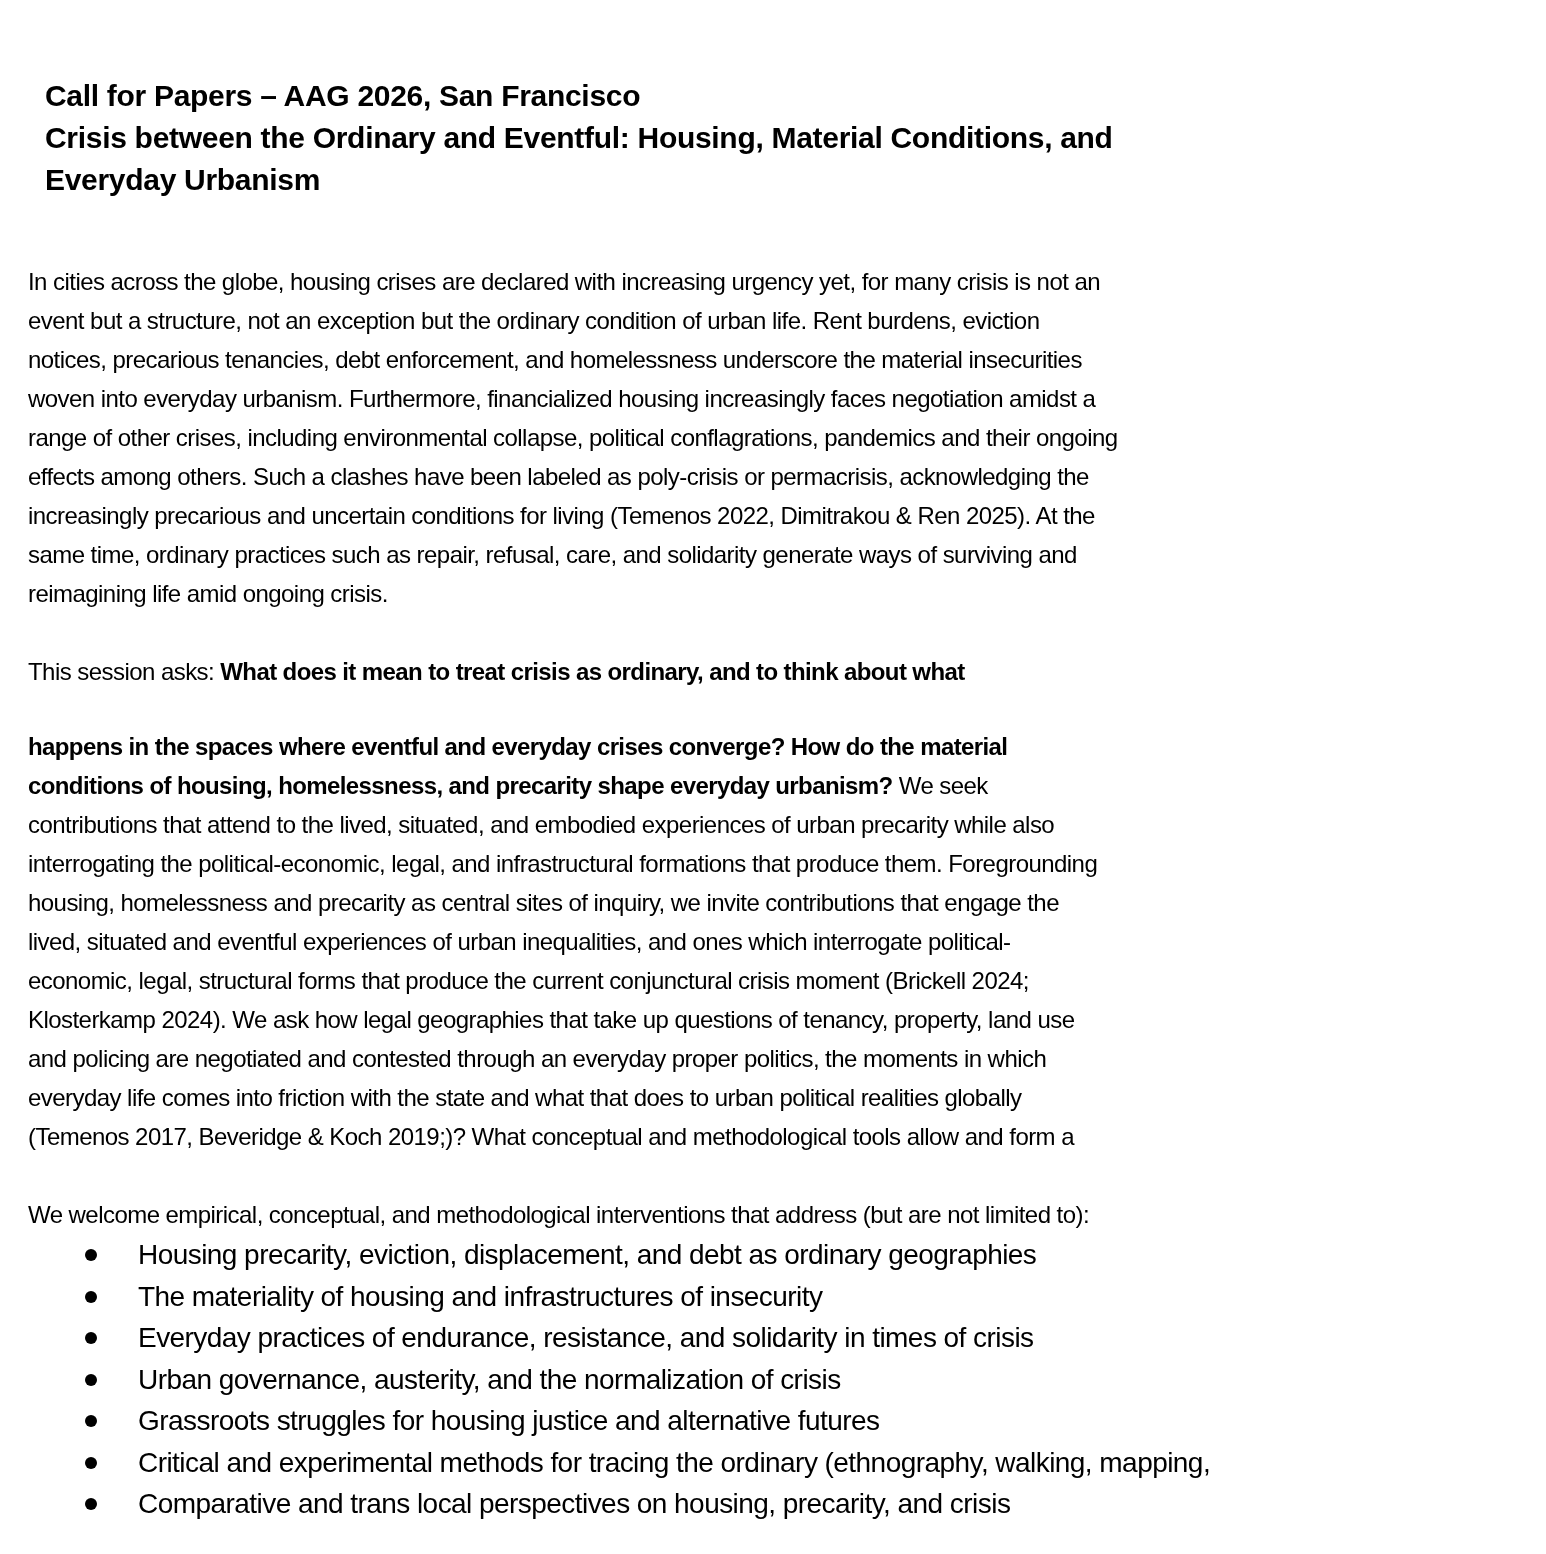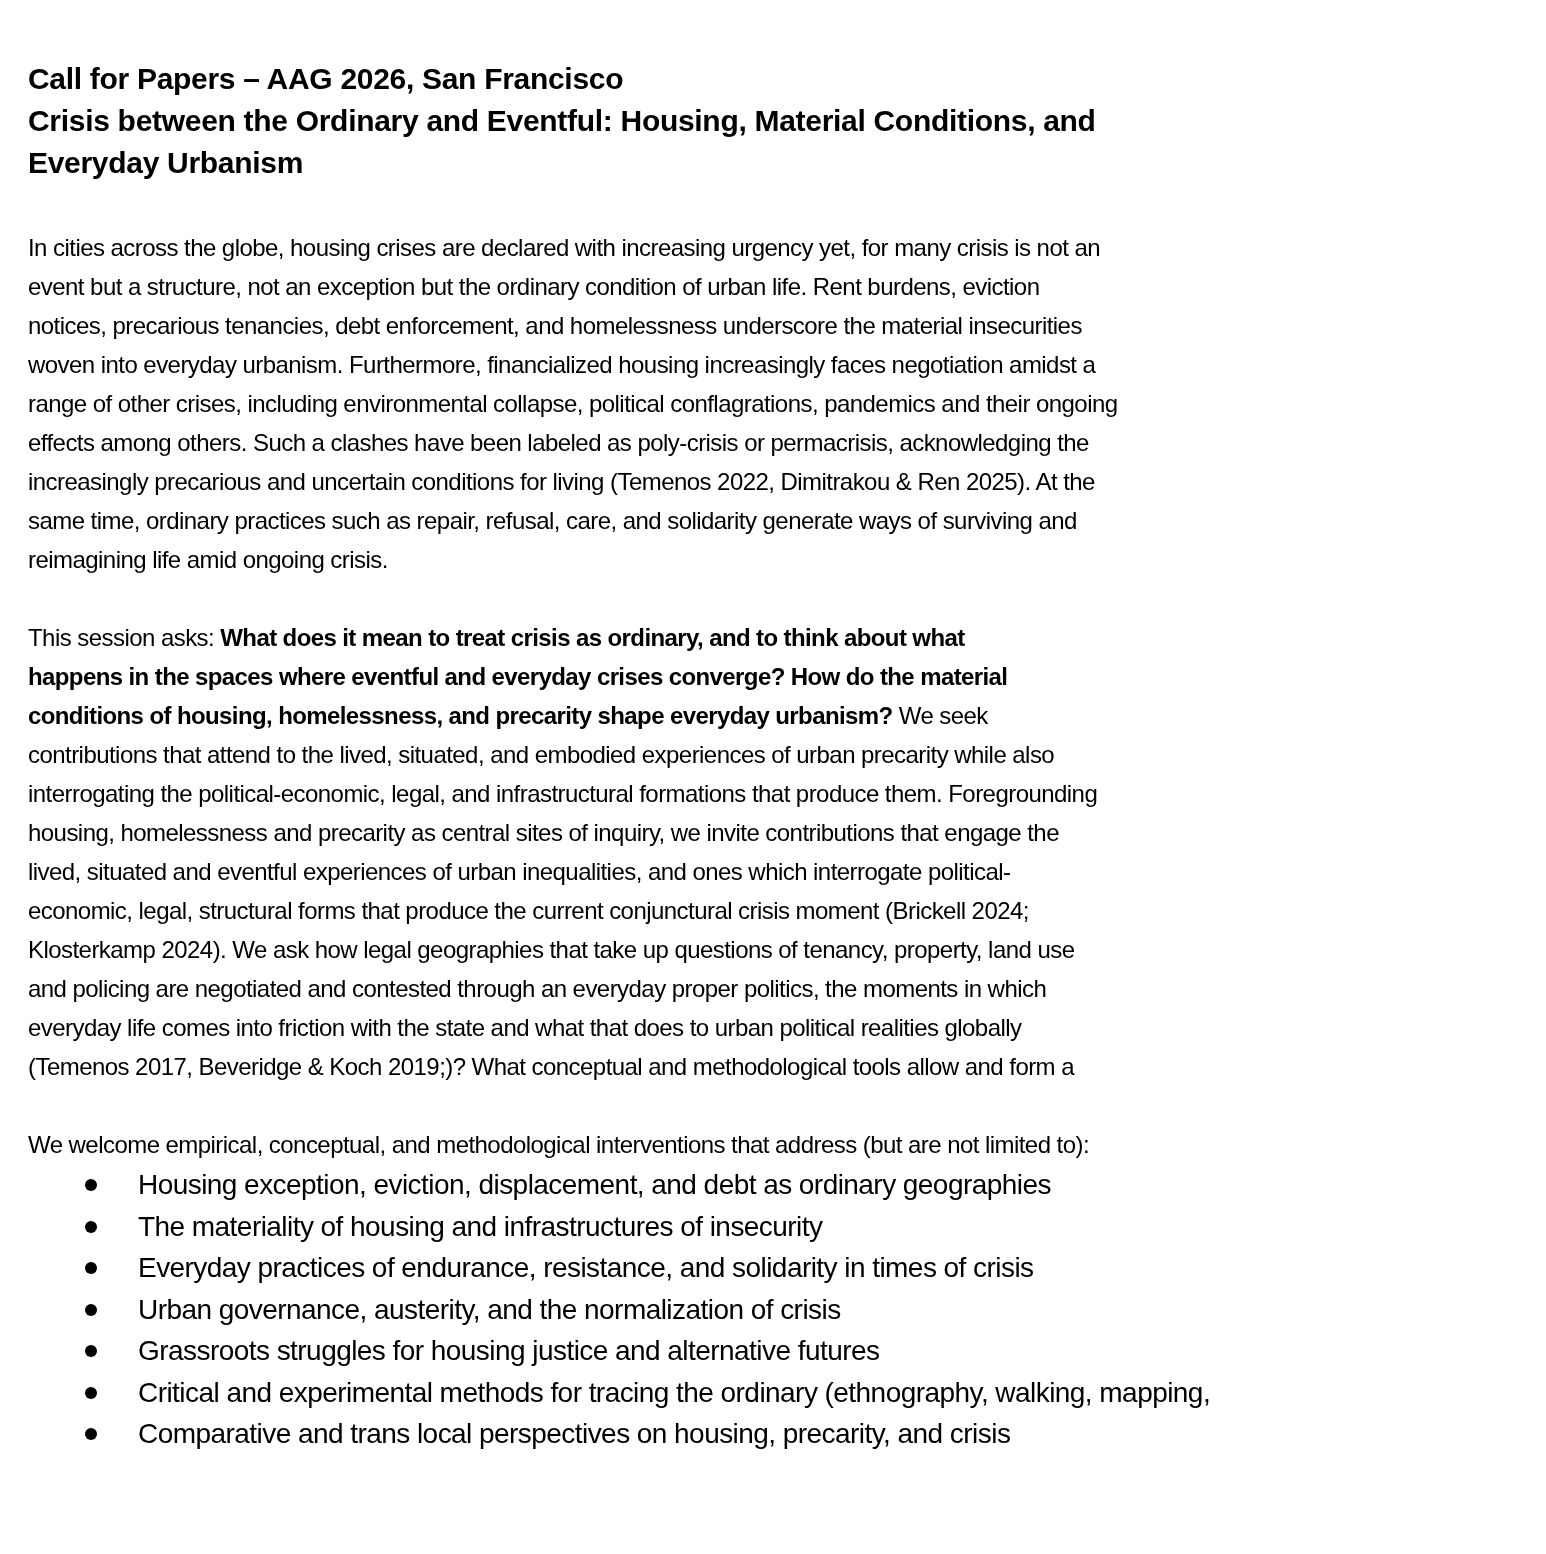--- a/index.html
+++ b/index.html
@@ -19,34 +19,34 @@
       position: absolute;
       left: 28px;
       top: 58px;
       width: 1500px;
     }
     .heading {
       font-weight: bold;
       font-size: 30px;
       line-height: 42px;
       letter-spacing: -0.3px;
-      margin: 0;
+      margin: 17px;
     }
     .heading .line { display: block; white-space: nowrap; }
     .para {
       font-size: 24px;
       line-height: 39px;
       letter-spacing: -0.55px;
       word-spacing: 0px;
       margin: 0;
     }
     .para .line { display: block; white-space: nowrap; }
     .gap-title { height: 44px; }
     .gap-para { height: 39px; }
-    b, .bold { font-weight: bold; letter-spacing: -0.6px; }
+    b, .bold { font-weight: bold; letter-spacing: -0.6px; margin-top: 36px; }
     .bullets {
       list-style: none;
       margin: 0;
       padding: 0;
     }
     .bullet {
       position: relative;
       padding-left: 110px;
       font-size: 28px;
       line-height: 41.5px;
@@ -107,21 +107,21 @@
 
   <div class="gap-para"></div>
 
   <p class="para">
     <span class="line">We welcome empirical, conceptual, and methodological interventions that address (but are not limited to):</span>
   </p>
 
   <ul class="bullets">
     <li class="bullet">
       <span class="dot"></span>
-      <span class="line">Housing exception, eviction, displacement, and debt as ordinary geographies</span>
+      <span class="line">Housing precarity, eviction, displacement, and debt as ordinary geographies</span>
     </li>
     <li class="bullet">
       <span class="dot"></span>
       <span class="line">The materiality of housing and infrastructures of insecurity</span>
     </li>
     <li class="bullet">
       <span class="dot"></span>
       <span class="line">Everyday practices of endurance, resistance, and solidarity in times of crisis</span>
     </li>
     <li class="bullet">

